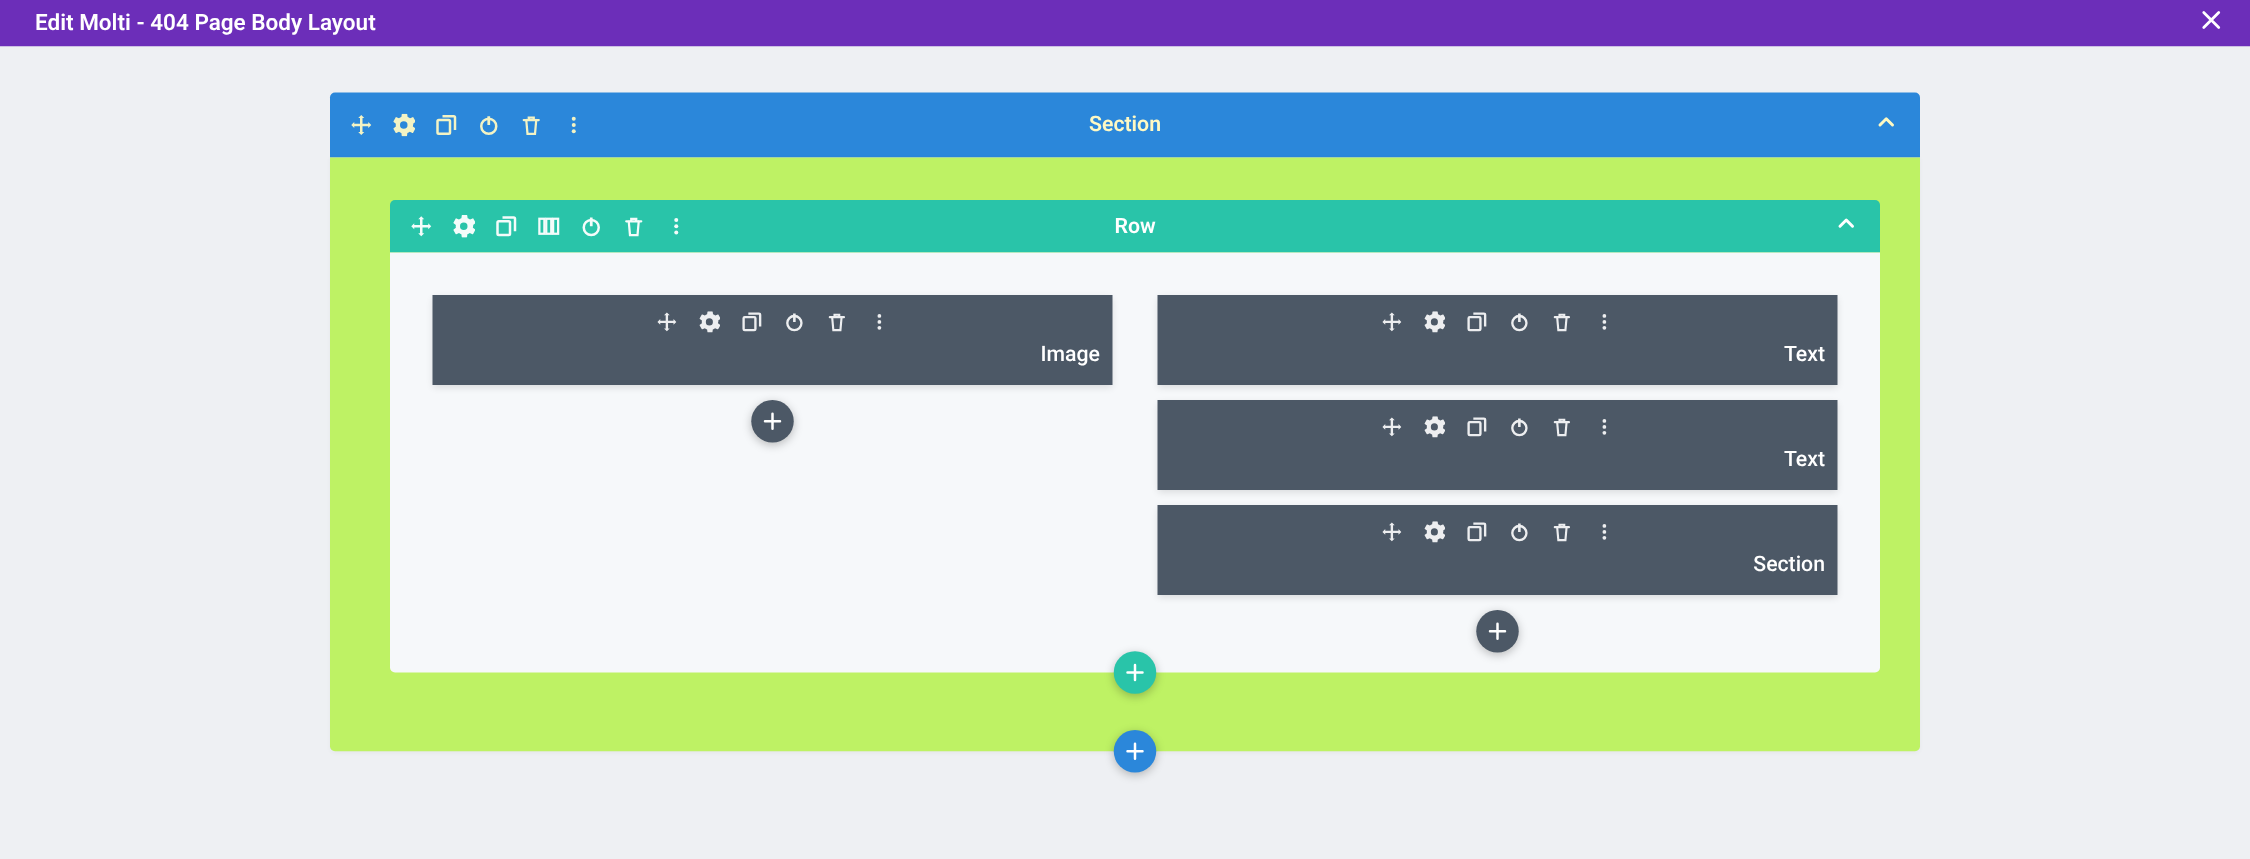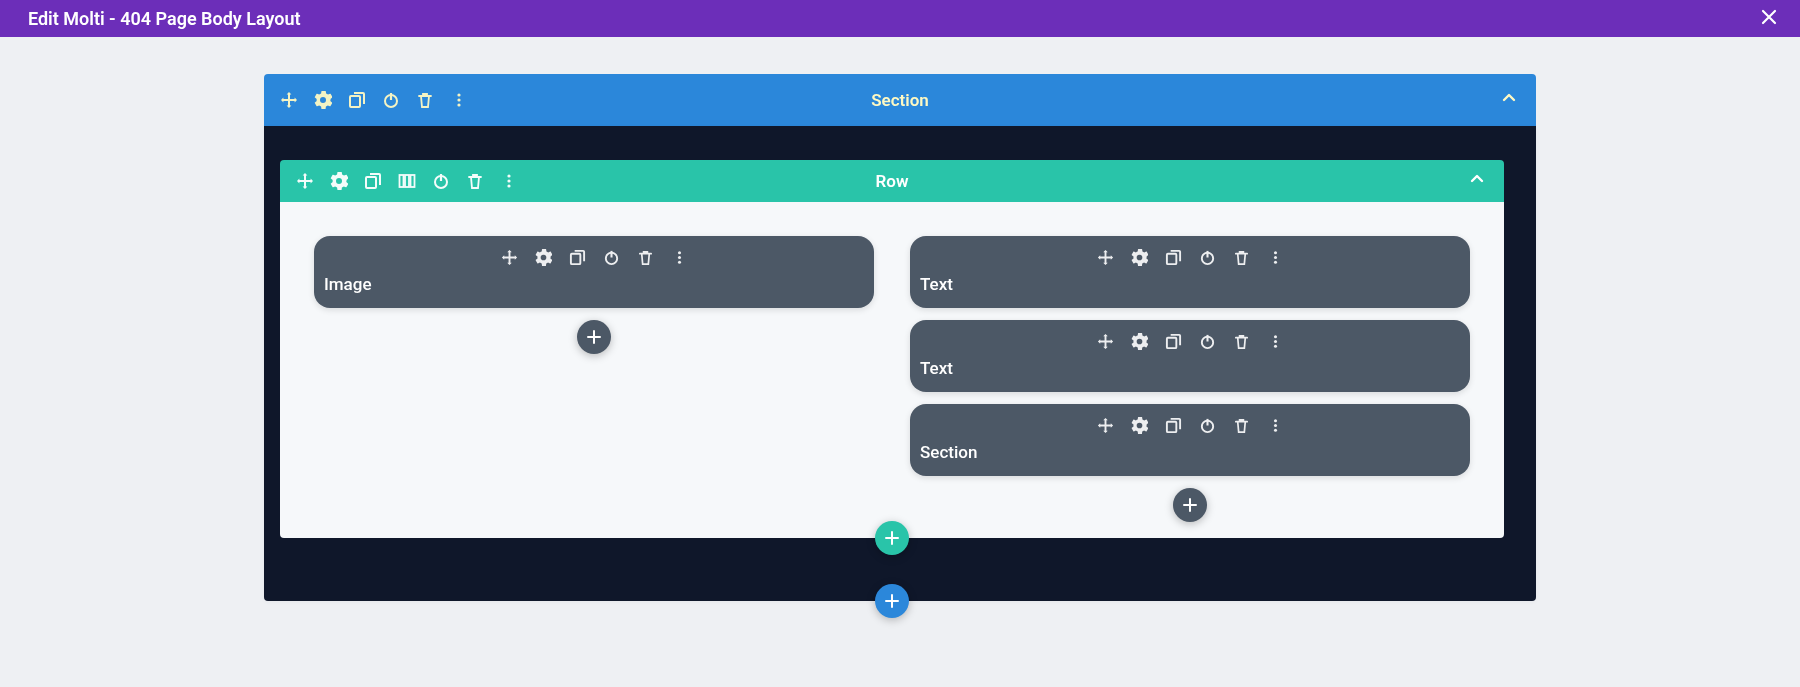--- a/index.html
+++ b/index.html
@@ -53,22 +53,22 @@
   transform: translateX(-50%);
   font-size: 17px;
   font-weight: 600;
 }
 .section-bar .chevron {
   position: absolute;
   right: 18px;
   cursor: pointer;
 }
 .section-body {
-  background: #0f172a;
-  padding: 34px 32px 0 16px;
+  background: #bef264;
+  padding: 34px 32px 0 48px;
   position: relative;
   border-radius: 0 0 4px 4px;
   box-shadow: 0 1px 4px rgba(0,0,0,0.04);
 }
 
 
 .row-bar {
   background: #29c4a9;
   color: #fff;
   height: 42px;
@@ -122,24 +122,24 @@
 .col {
   flex: 1;
   position: relative;
   text-align: center;
 }
 
 
 .module {
   background: #4c5866;
   color: #fff;
-  border-radius: 16px;
+  border-radius: 0;
   padding: 12px 10px 14px 10px;
   margin-bottom: 12px;
-  text-align: left;
+  text-align: right;
   box-shadow: 0 2px 6px rgba(0,0,0,0.12);
 }
 .module .mod-icons {
   display: flex;
   justify-content: center;
   gap: 16px;
   margin-bottom: 8px;
 }
 .module .mod-icons .ico {
   width: 18px;

